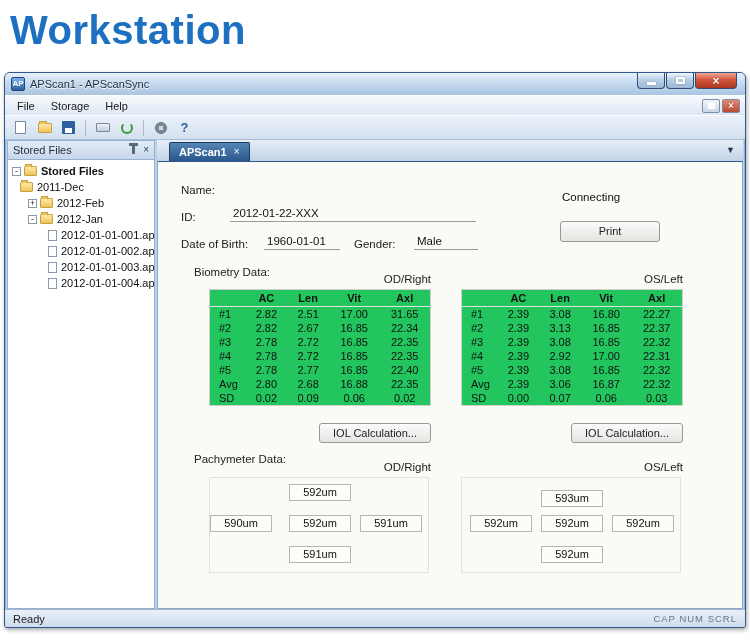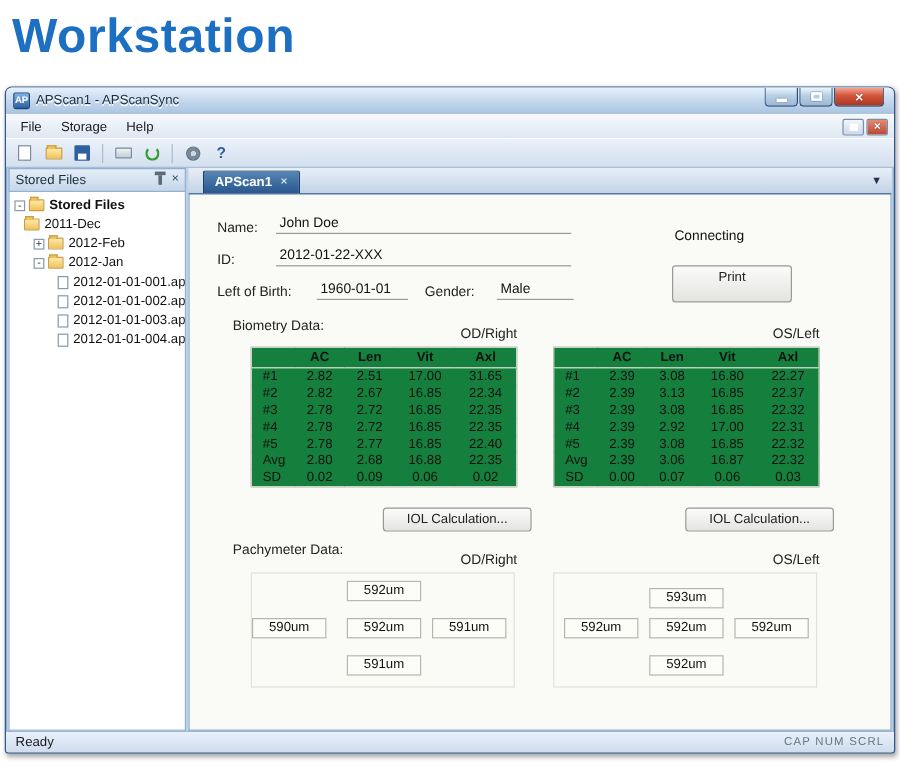--- a/index.html
+++ b/index.html
@@ -87,28 +87,28 @@
   .statusbar { position:absolute; left:0; right:0; bottom:0; height:18px;
                background:linear-gradient(#e9f0fa,#cfdcee); border-top:1px solid #a0b6d0;
                border-radius:0 0 2px 2px; display:flex; align-items:center; justify-content:space-between;
                padding:0 8px; font-size:11px; }
   .status-keys { color:#6a7684; font-size:9.5px; letter-spacing:1px; }
 
   
   .lbl { position:absolute; font-size:11.5px; color:#222; }
   .field { position:absolute; font-size:11.5px; border-bottom:1px solid #9a9a9a; padding:1px 3px 2px; color:#111; }
   .static-val { position:absolute; font-size:11.5px; color:#111; }
-  .btn { position:absolute; width:100px; height:31px; background:linear-gradient(#fbfbfb,#e4e4e1);
+  .btn { position:absolute; width:100px; height:21px; background:linear-gradient(#fbfbfb,#e4e4e1);
          border:1px solid #989894; border-radius:3px; font-size:11px; text-align:center; line-height:19px; color:#222; }
-  .btn-iol { width:124px; height:20px; line-height:18px; }
+  .btn-iol { width:112px; height:20px; line-height:18px; }
 
   .section-label { position:absolute; font-size:11.5px; color:#222; }
   .side-label { position:absolute; width:222px; text-align:right; font-size:11.5px; color:#222; }
 
-  table.bio { position:absolute; width:222px; border:1px solid #cfcfc9; background:#15803d; border-collapse:collapse;
+  table.bio { position:absolute; width:222px; border:1px solid #cfcfc9; background:#22c55e; border-collapse:collapse;
               font-size:11px; color:#111; }
   table.bio th { font-weight:bold; padding:2px 4px; text-align:center; border-bottom:1px solid #e2e2dd; height:14px; }
   table.bio td { padding:1px 4px; text-align:center; height:14px; }
   table.bio .rl { text-align:left; width:36px; padding-left:9px; }
 
   .pgroup { position:absolute; width:220px; height:96px; border:1px solid #e2e2da; }
   .pbox { position:absolute; width:62px; height:17px; border:1px solid #b6b6ae; background:#fcfcf9;
           font-size:11px; text-align:center; line-height:15px; color:#111; }
 </style>
 </head>
@@ -228,30 +228,29 @@
         <div class="tab">
           <span>APScan1</span>
           <span class="tab-close">×</span>
         </div>
         <span class="strip-arrow">▼</span>
       </div>
 
       <div class="panel">
 
         <span class="lbl" style="left:23px; top:22px">Name:</span>
-        <span class="field" style="left:72px; top:17px; width:246px">John Doe</span>
 
         <span class="static-val" style="left:404px; top:29px">Connecting</span>
 
         <span class="lbl" style="left:23px; top:49px">ID:</span>
         <span class="field" style="left:72px; top:44px; width:246px">2012-01-22-XXX</span>
 
         <div class="btn" style="left:402px; top:59px">Print</div>
 
-        <span class="lbl" style="left:23px; top:76px">Left of Birth:</span>
+        <span class="lbl" style="left:23px; top:76px">Date of Birth:</span>
         <span class="field" style="left:106px; top:72px; width:76px">1960-01-01</span>
         <span class="lbl" style="left:196px; top:76px">Gender:</span>
         <span class="field" style="left:256px; top:72px; width:64px">Male</span>
 
         <span class="section-label" style="left:36px; top:104px">Biometry Data:</span>
         <span class="side-label" style="left:51px; top:111px">OD/Right</span>
         <span class="side-label" style="left:303px; top:111px">OS/Left</span>
 
         <table class="bio" style="left:51px; top:127px">
           <thead>

